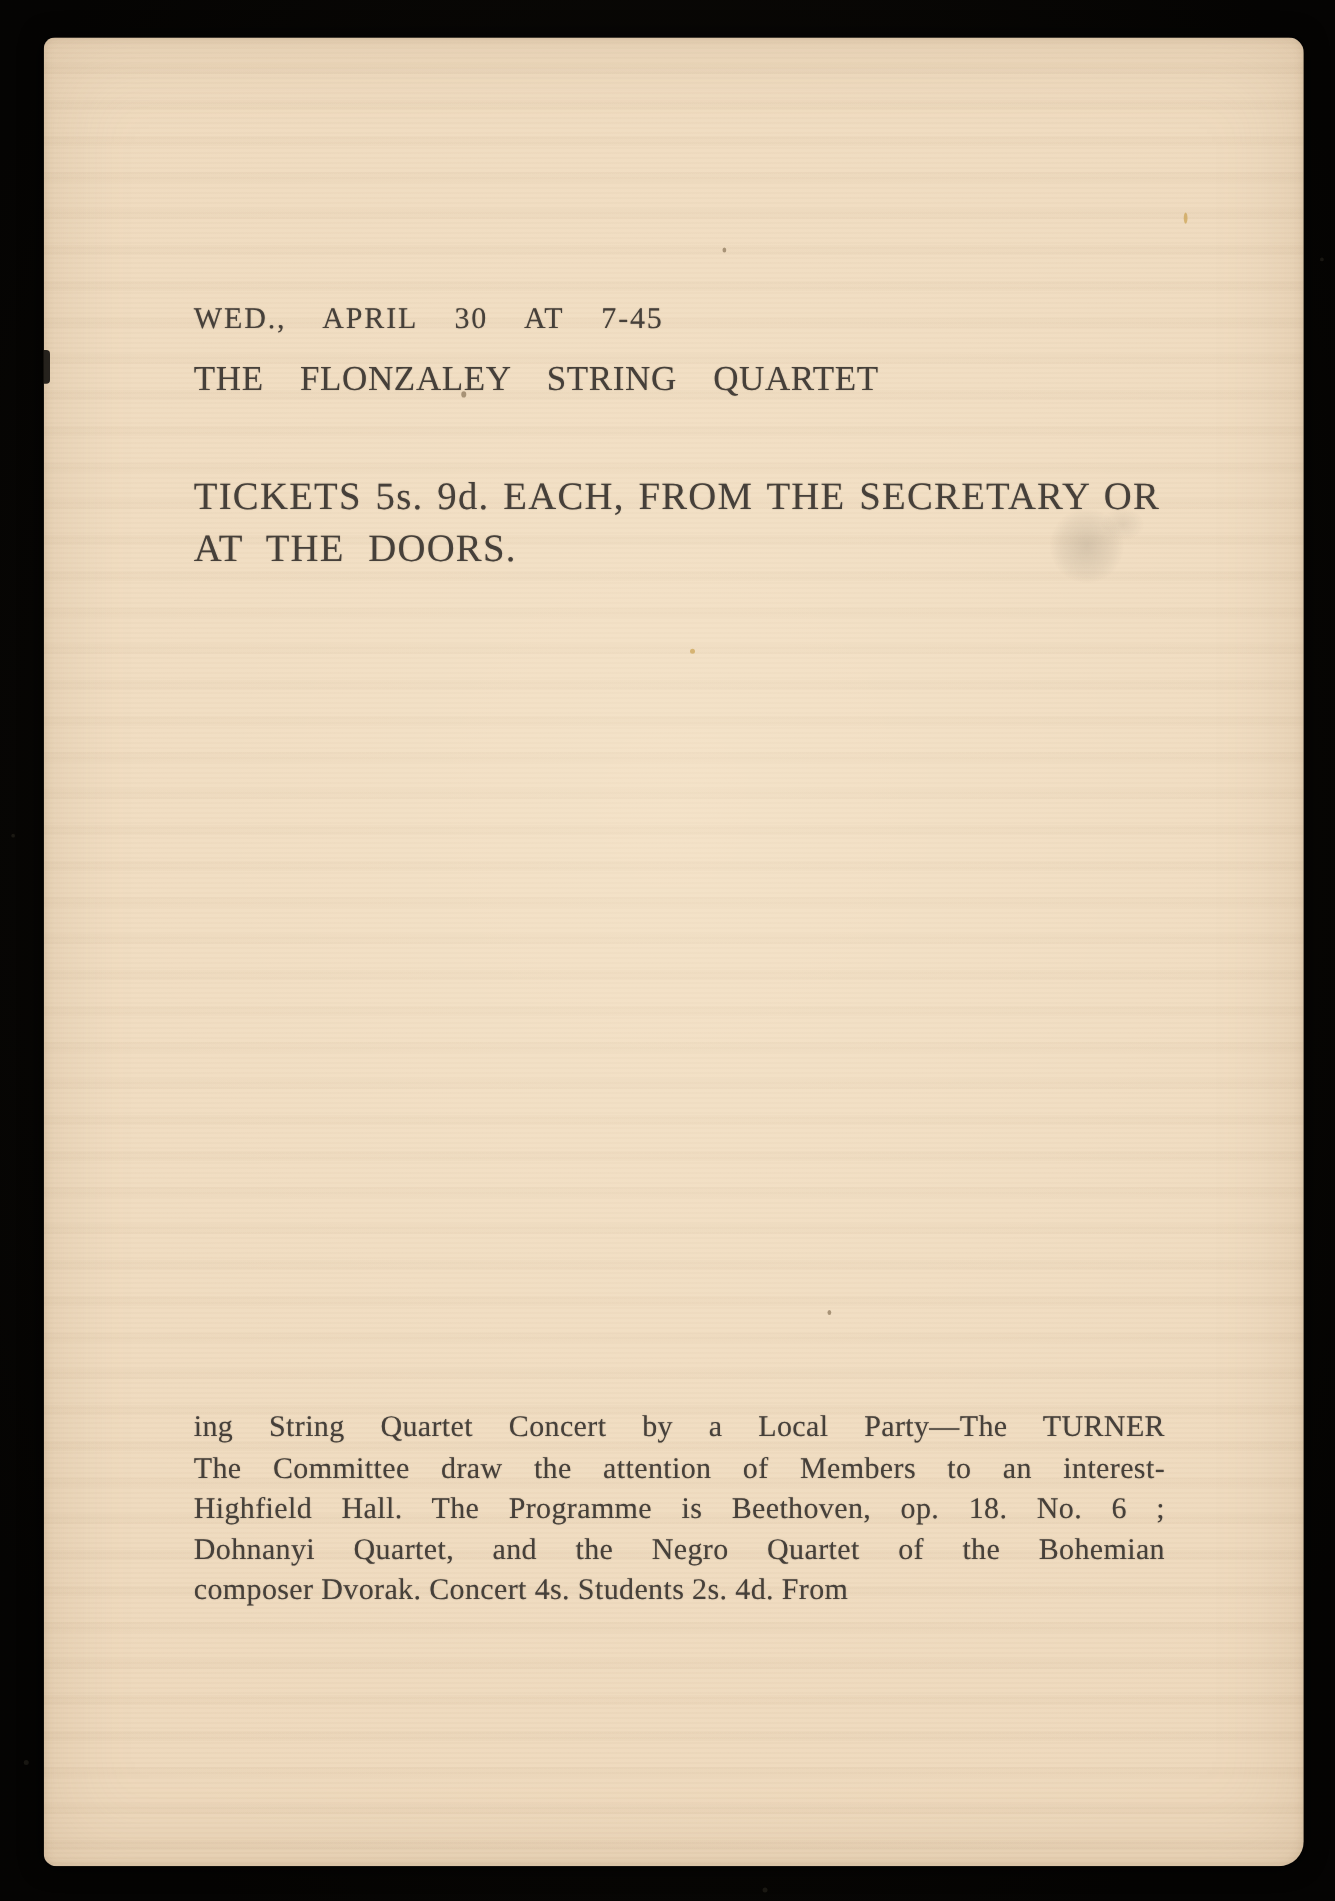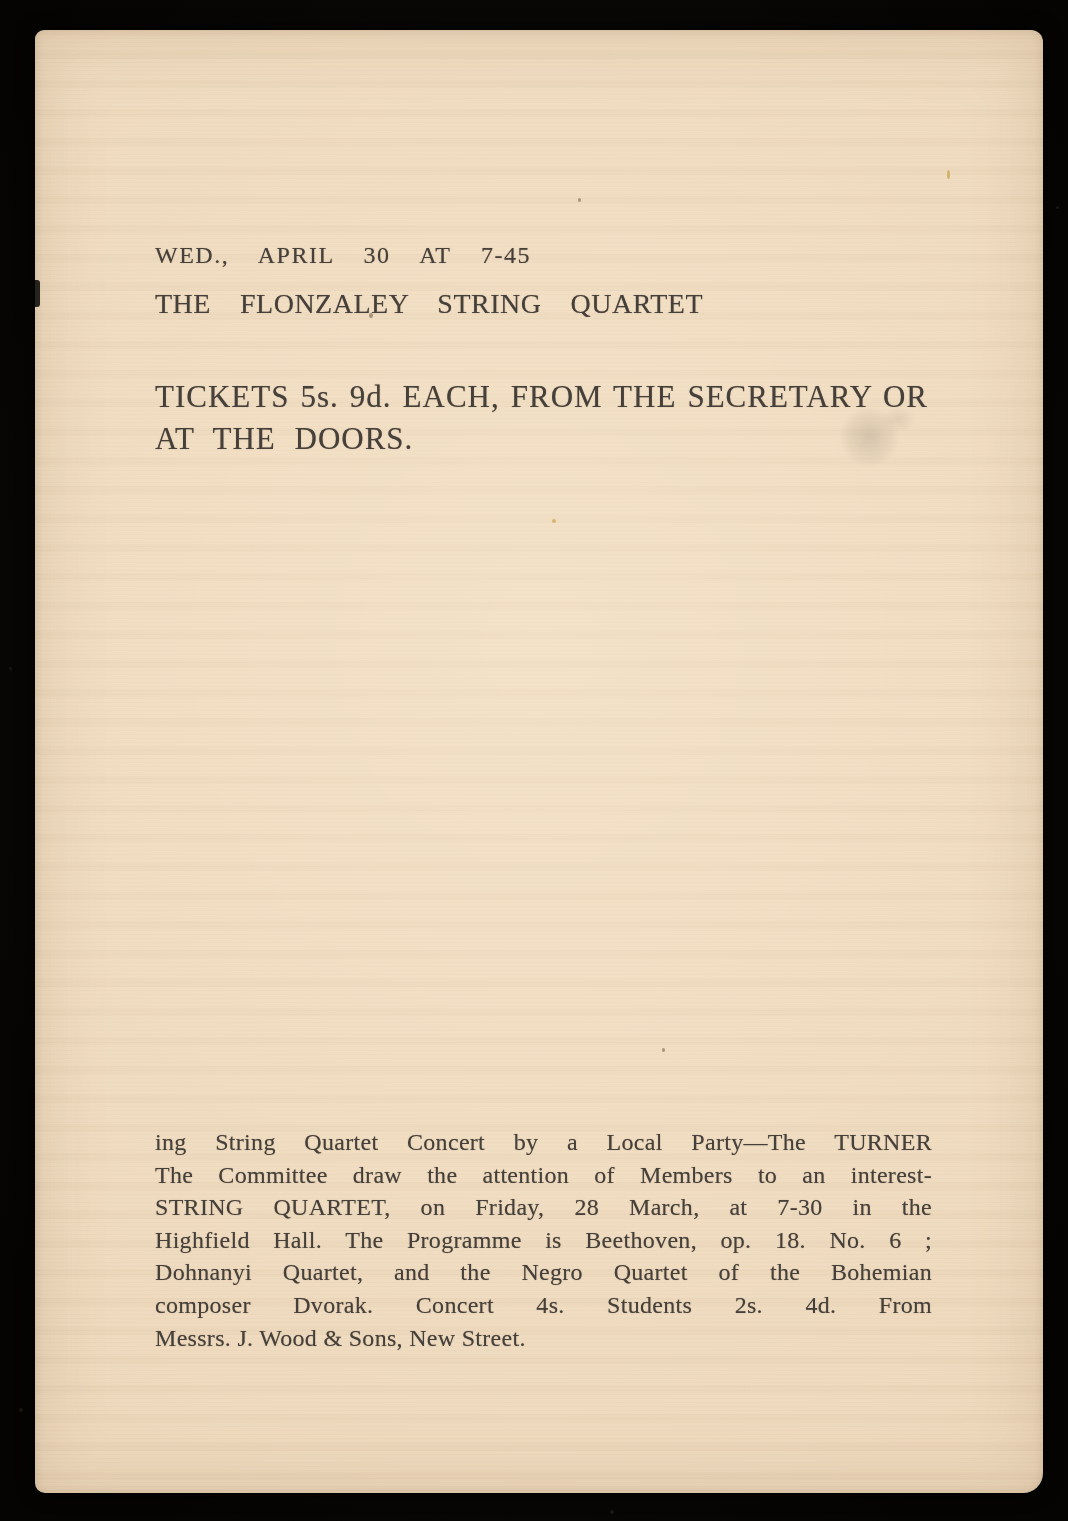--- a/index.html
+++ b/index.html
@@ -106,20 +106,18 @@
 
 
   <div class="ink gen-lines tickets">
       <div class="gen-line">TICKETS 5s. 9d. EACH, FROM THE SECRETARY OR</div>
       <div class="gen-line">AT THE DOORS.</div>
     </div>
 
   <div class="ink gen-lines notice">
       <div class="gen-line">ing String Quartet Concert by a Local Party—The TURNER</div>
       <div class="gen-line">The Committee draw the attention of Members to an interest-</div>
-      <div class="gen-line">STRING QUARTET, on Friday, 28 March, at 7-30 in the</div>
       <div class="gen-line">Highfield Hall.  The Programme is Beethoven, op. 18. No. 6 ;</div>
       <div class="gen-line">Dohnanyi Quartet, and the Negro Quartet of the Bohemian</div>
       <div class="gen-line">composer Dvorak.  Concert 4s.  Students 2s. 4d.  From</div>
-      <div class="gen-line">Messrs. J. Wood &amp; Sons, New Street.</div>
     </div>
 
 </div>
 
 </body></html>

